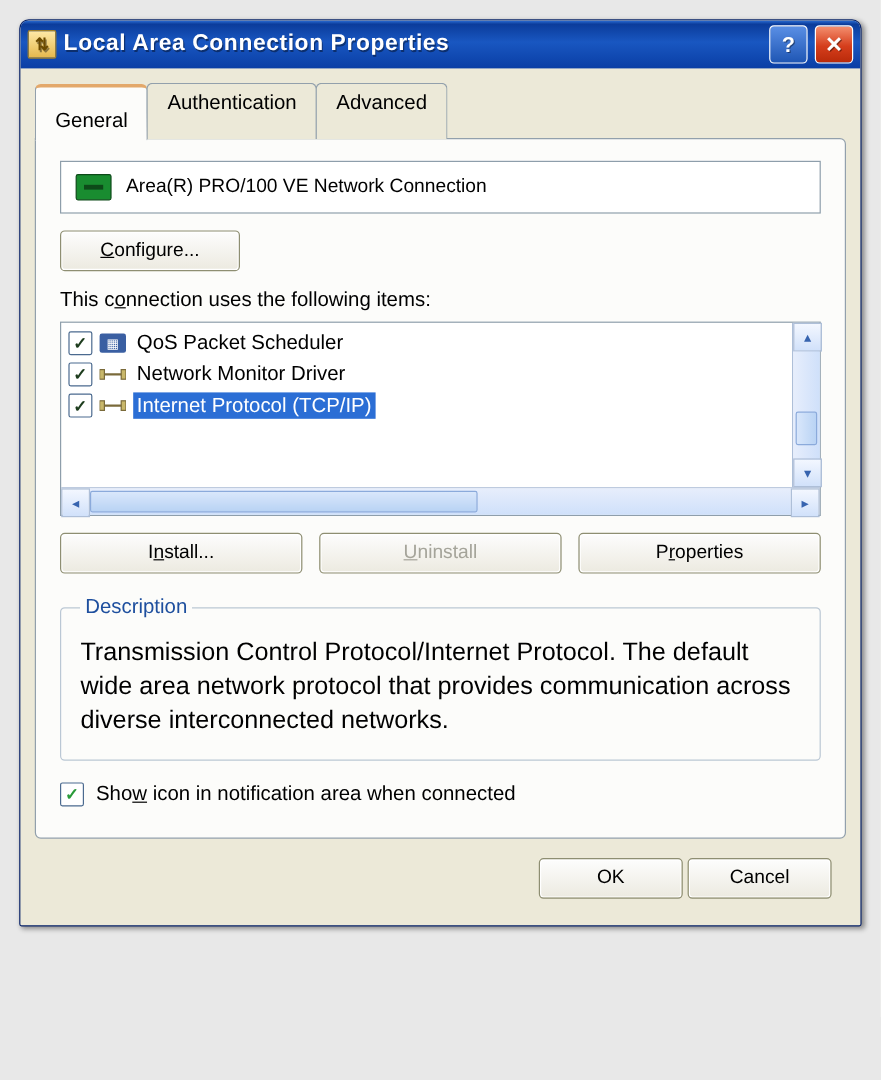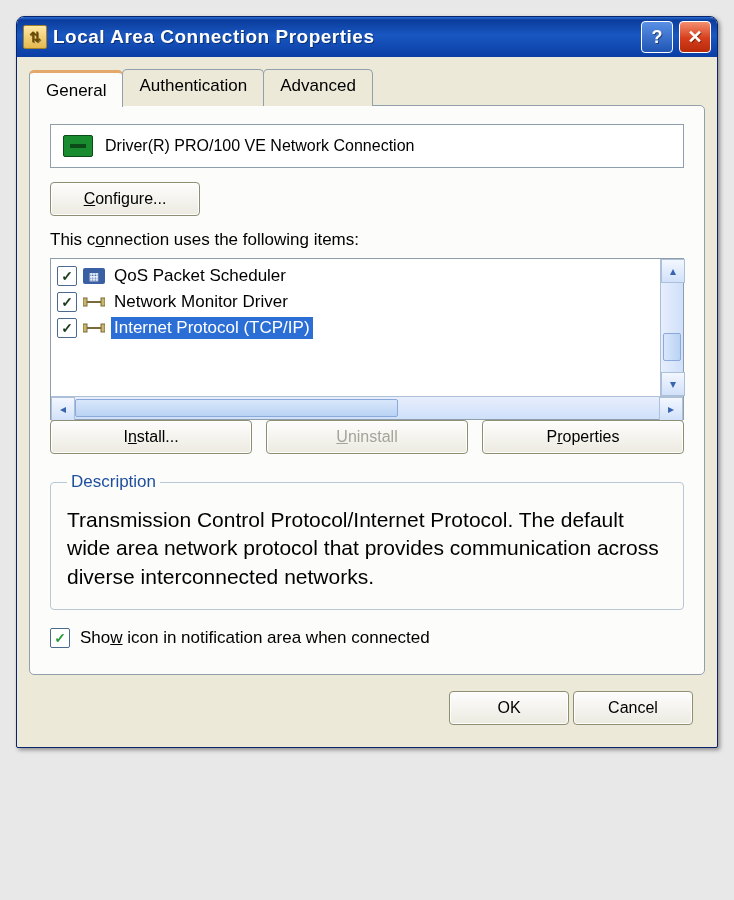--- a/index.html
+++ b/index.html
@@ -63,21 +63,21 @@
     background:#ece9d8;
     border:1px solid #92a0ac;border-bottom:none;
     border-radius:5px 5px 0 0;
     margin-right:-1px;
     font-size:17px;
     cursor:pointer;
   }
   .tab.active{
     background:#fcfcfa;
     border-top:3px solid #e3a86a;
-    padding-top:8px;
+    padding-top:18px;
     position:relative;top:1px;
     z-index:3;
   }
   .tabpanel{
     border:1px solid #92a0ac;background:#fcfcfa;
     padding:18px 20px 22px 20px;
     border-radius:0 5px 5px 5px;
     margin-top:-1px;
   }
   .label{margin-bottom:8px;font-size:17px;}
@@ -121,21 +121,21 @@
   .mi-net svg{width:22px;height:14px;}
   .row .txt{padding:1px 3px;}
   .row.sel .txt{background:#2b6ed5;color:#fff;}
   .vscroll{width:22px;background:linear-gradient(to right,#e7eefc,#cfe0fa);border-left:1px solid #aebfd8;display:flex;flex-direction:column;}
   .vsb-btn,.hsb-btn{width:22px;height:22px;background:linear-gradient(to bottom,#f3f7ff,#d1e1fa);display:flex;align-items:center;justify-content:center;color:#3764af;font-size:12px;cursor:pointer;border:1px solid #aebfd8;}
   .vsb-track{flex:1;background:linear-gradient(to right,#e7eefc,#cfe0fa);padding:10px 2px;}
   .vsb-thumb{height:26px;background:linear-gradient(to right,#d9e7fb,#b9d3f4);border:1px solid #8baadb;border-radius:2px;}
   .hscroll{height:22px;display:flex;border-top:1px solid #aebfd8;}
   .hsb-track{flex:1;background:linear-gradient(to bottom,#e7eefc,#cfe0fa);padding:2px 0;display:flex;align-items:center;}
   .hsb-thumb{height:16px;width:55%;margin-left:0;background:linear-gradient(to bottom,#d9e7fb,#b9d3f4);border:1px solid #8baadb;border-radius:2px;}
-  .triple{display:flex;gap:14px;}
+  .triple{display:flex;gap:14px;margin-top:14px;}
   .triple .xp-btn{flex:1;min-width:0;}
   fieldset.desc{
     border:1px solid #bac7d4;border-radius:4px;
     margin:18px 0 14px 0;padding:10px 16px 14px 16px;
   }
   fieldset.desc legend{color:#1e4f9e;padding:0 4px;font-size:17px;}
   fieldset.desc p{margin:4px 0;font-size:21px;line-height:1.35;}
   .notif-row{display:flex;align-items:center;gap:10px;font-size:17px;padding:4px 0;}
   .notif-chk{
     width:18px;height:18px;border:1px solid #4b6a8f;border-radius:2px;background:#fff;
@@ -164,21 +164,21 @@
       <div class="tab active">General</div>
       <div class="tab">Authentication</div>
       <div class="tab">Advanced</div>
     </div>
 
     <div class="tabpanel">
 
 
       <div class="adapter-box">
         <span class="adapter-icon"></span>
-        <span>Driver(R) PRO/100 VE Network Connection</span>
+        <span>Area(R) PRO/100 VE Network Connection</span>
       </div>
 
       <div class="right-row">
         <button class="xp-btn">
           <span><u>C</u></span><span>onfigure...</span>
         </button>
       </div>
 
       <div class="label">This c<u>o</u>nnection uses the following items:</div>
 

